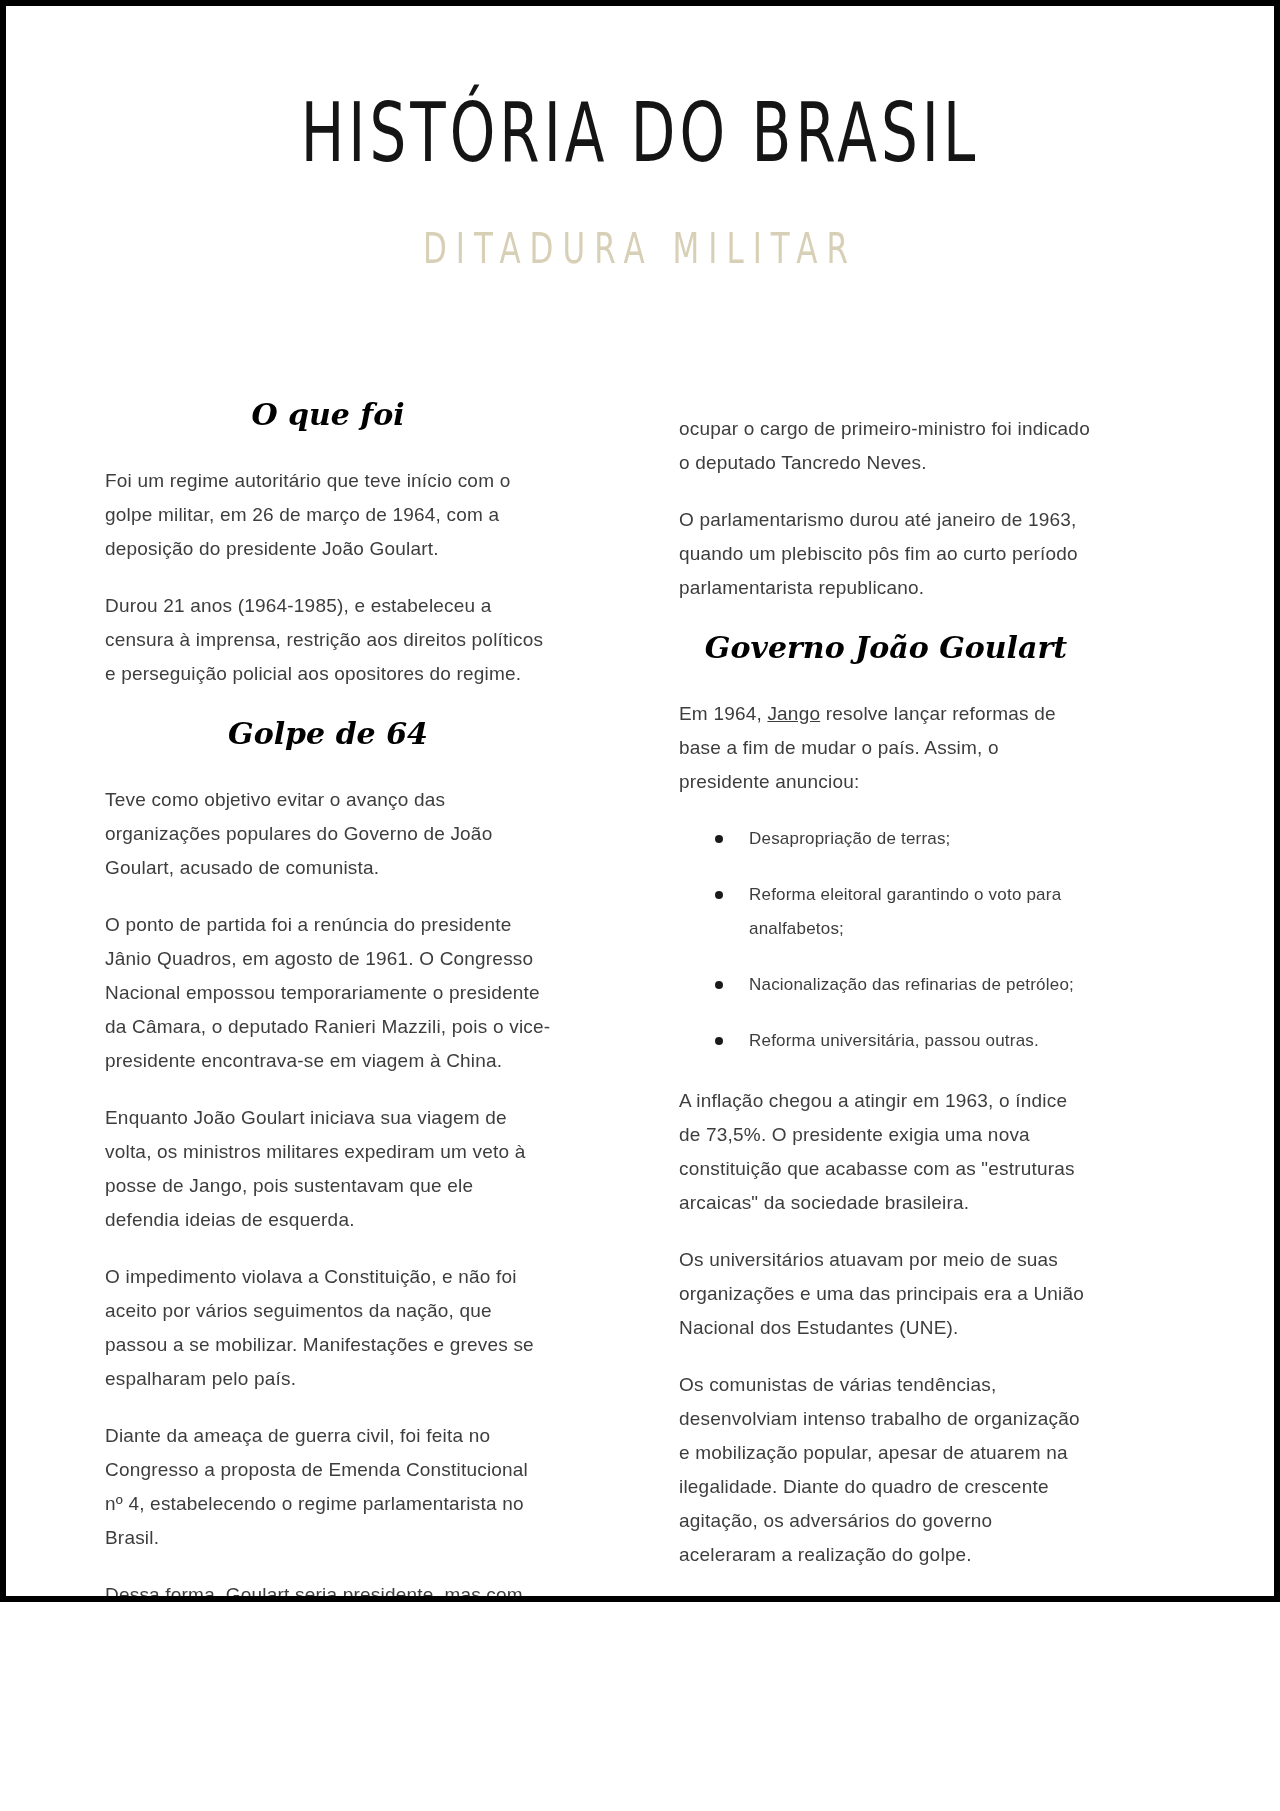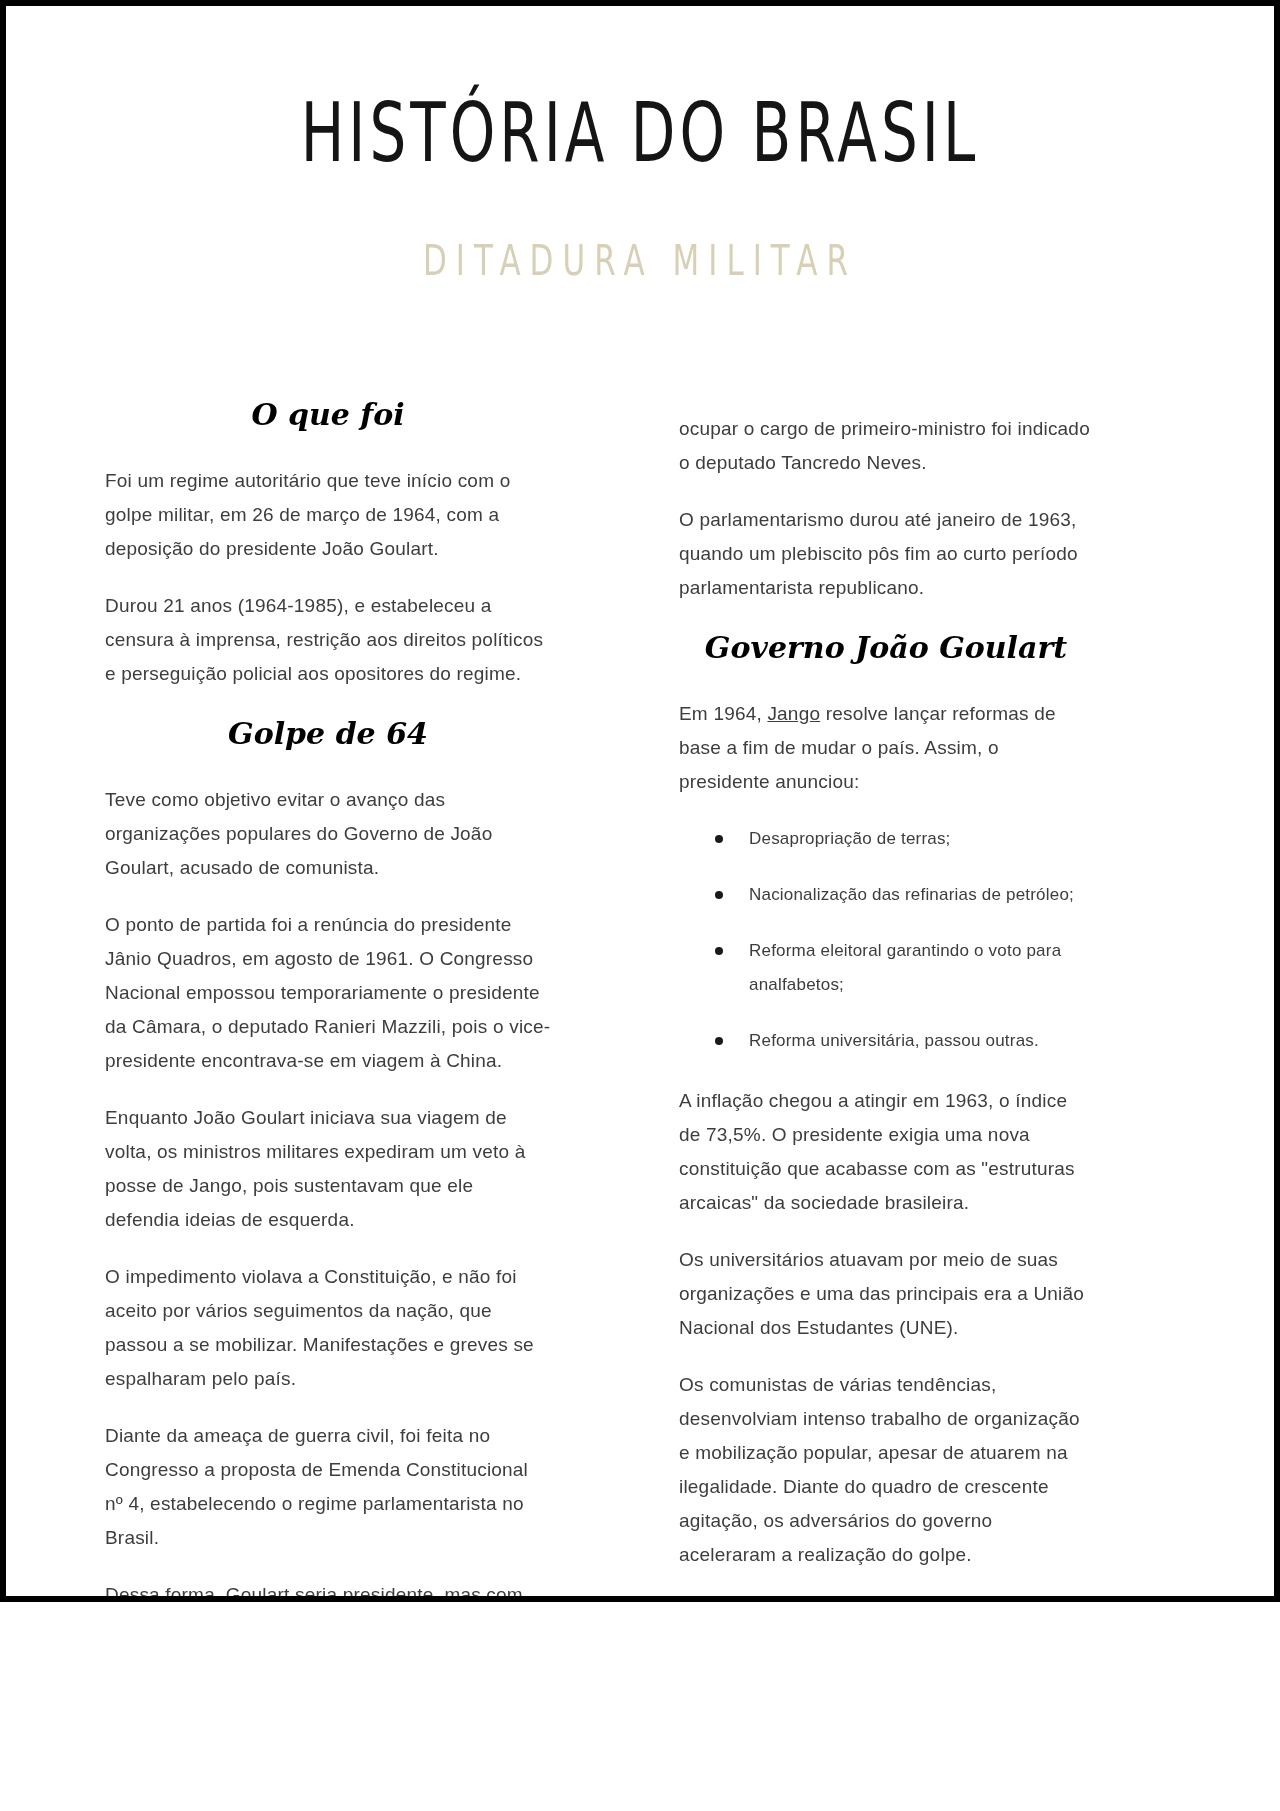--- a/index.html
+++ b/index.html
@@ -26,21 +26,21 @@
     font-weight: 400;
     color: #151515;
     letter-spacing: 4px;
     transform: scaleY(1.42);
     white-space: nowrap;
   }
   .subtitle-row {
     margin-top: 30px;
     height: 60px;
     display: flex;
-    align-items: flex-end;
+    align-items: center;
     justify-content: center;
   }
   .doc-subtitle {
     font-family: "DejaVu Sans", sans-serif;
     font-size: 31px;
     font-weight: 400;
     letter-spacing: 9px;
     transform: scaleY(1.35);
     white-space: nowrap;
   }
@@ -123,22 +123,22 @@
         <p class="body-paragraph">Dessa forma, Goulart seria presidente, mas com poderes limitados. Jango aceitou a redução de seus poderes, esperando recuperá-lo em momento oportuno.</p>
         <p class="body-paragraph">O Congresso votou a favor da medida e Goulart tomou posse no dia 7 de setembro de 1961. Para</p>
       </div>
     <div class="col col-right" id="col-right">
         <p class="body-paragraph">ocupar o cargo de primeiro-ministro foi indicado o deputado Tancredo Neves.</p>
         <p class="body-paragraph">O parlamentarismo durou até janeiro de 1963, quando um plebiscito pôs fim ao curto período parlamentarista republicano.</p>
         <h2 class="section-heading">Governo João Goulart</h2>
         <p class="body-paragraph"><span>Em 1964, </span><span class="u">Jango</span><span> resolve lançar reformas de base a fim de mudar o país. Assim, o presidente anunciou:</span></p>
         <ul class="bullet-list">
           <li class="bullet-item">Desapropriação de terras;</li>
+          <li class="bullet-item">Reforma eleitoral garantindo o voto para analfabetos;</li>
           <li class="bullet-item">Nacionalização das refinarias de petróleo;</li>
-          <li class="bullet-item">Reforma eleitoral garantindo o voto para analfabetos;</li>
           <li class="bullet-item">Reforma universitária, passou outras.</li>
         </ul>
         <p class="body-paragraph">A inflação chegou a atingir em 1963, o índice de 73,5%. O presidente exigia uma nova constituição que acabasse com as "estruturas arcaicas" da sociedade brasileira.</p>
         <p class="body-paragraph">Os universitários atuavam por meio de suas organizações e uma das principais era a União Nacional dos Estudantes (UNE).</p>
         <p class="body-paragraph">Os comunistas de várias tendências, desenvolviam intenso trabalho de organização e mobilização popular, apesar de atuarem na ilegalidade. Diante do quadro de crescente agitação, os adversários do governo aceleraram a realização do golpe.</p>
       </div>
   </div>
 </div>
 
 </body></html>

